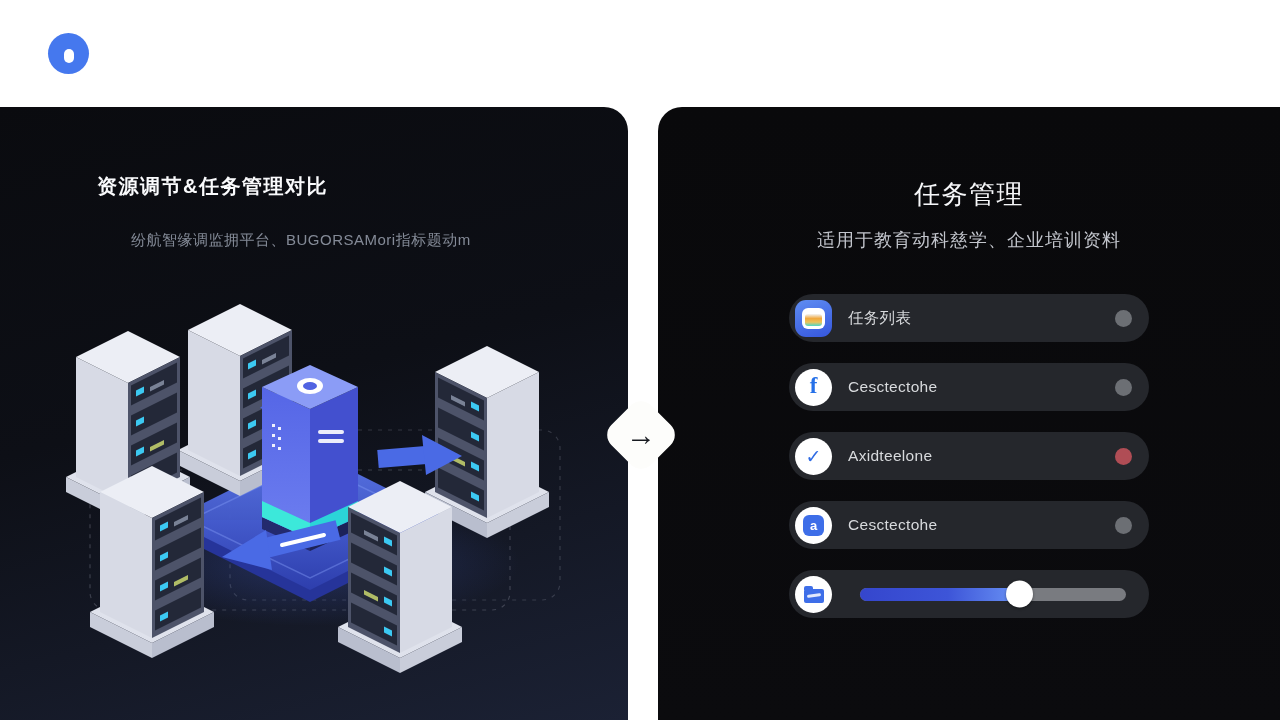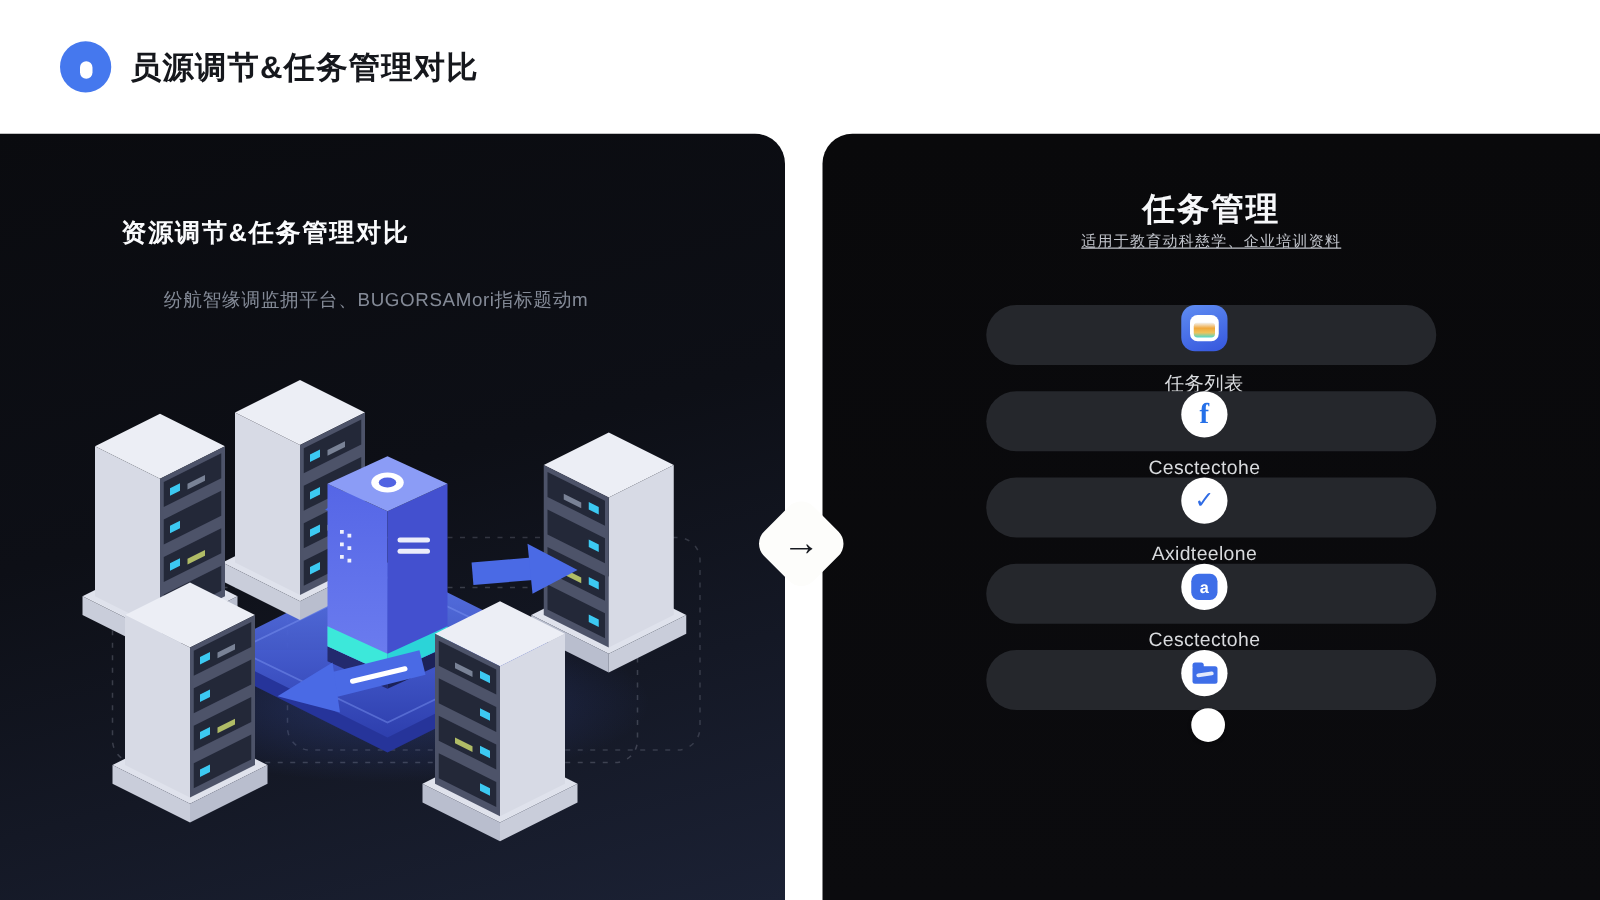--- a/index.html
+++ b/index.html
@@ -21,26 +21,26 @@
     background:linear-gradient(165deg,#0a0b0f 0%,#0d0f16 45%,#1b2134 100%); overflow:hidden; }
   .panel-right { position:relative; flex:1; height:613px; border-radius:24px 0 0 0;
     background:linear-gradient(180deg,#09090b 0%,#0b0b0e 100%); overflow:hidden; text-align:center; }
 
   .lp-title { position:absolute; left:97px; top:66px; font-size:20px; font-weight:700;
     color:#fafbfd; letter-spacing:1.5px;text-align:right; }
   .lp-sub { position:absolute; left:99px; top:124px; font-size:15px; color:#99a0ae;
     letter-spacing:.5px; opacity:.85;margin-left:32px; }
   .lp-illu { position:absolute; left:0; top:155px; width:628px; height:458px; }
 
-  .rp-title { margin-top:43px; font-size:26px; font-weight:700; color:#f6f7f9; letter-spacing:1.5px; }
-  .rp-sub { font-size:12px; color:#c2c5cc; letter-spacing:1px;text-decoration:underline; }
+  .rp-title { margin-top:70px; font-size:26px; font-weight:400; color:#f6f7f9; letter-spacing:1.5px; }
+  .rp-sub { margin-top:16px; font-size:18px; color:#c2c5cc; letter-spacing:1px; }
 
   .rp-list { width:360px; margin:42px auto 0; display:flex; flex-direction:column; gap:21px; }
   .pill { height:48px; border-radius:25px; background:#25272c; display:flex; align-items:center;
-    padding:0 17px 0 6px; gap:16px; text-align:left;flex-direction:column; }
+    padding:0 17px 0 6px; gap:16px; text-align:left; }
   .pill-label { font-size:15.5px; color:#d8dadd; letter-spacing:.3px; }
   .pill-dot { margin-left:auto; width:17px; height:17px; border-radius:50%; }
 
   .ic-circle { width:37px; height:37px; border-radius:50%; background:#fff; flex:0 0 37px;
     display:flex; align-items:center; justify-content:center; }
   .glyph-f { color:#2570e8; font-size:23px; font-weight:700; font-family:"Liberation Serif","DejaVu Serif",serif; margin-top:-2px; }
   .glyph-check { color:#2f6be4; font-size:19px; font-weight:700; }
   .doc-sq { width:21px; height:21px; border-radius:6px; background:#3e6ee8;
     display:flex; align-items:center; justify-content:center; color:#fff; font-size:13px; font-weight:700; }
   .app-ic { width:37px; height:37px; border-radius:11px; flex:0 0 37px;
@@ -66,21 +66,20 @@
     display:flex; align-items:center; justify-content:center; }
   .mid-diamond span { transform:rotate(-45deg); font-size:30px; font-weight:700; color:#171a20; line-height:1; }
 </style>
 </head>
 <body>
 
 <div class="header">
   <div class="hdr-badge">
       <i></i>
     </div>
-  <div class="hdr-title">员源调节&amp;任务管理对比</div>
 </div>
 
 <div class="panels">
 
   <div class="panel-left">
     <div class="lp-title">资源调节&amp;任务管理对比</div>
     <div class="lp-sub">纷航智缘调监拥平台、BUGORSAMori指标题动m</div>
 
     <svg class="lp-illu" viewBox="0 0 628 458">
       <defs>

